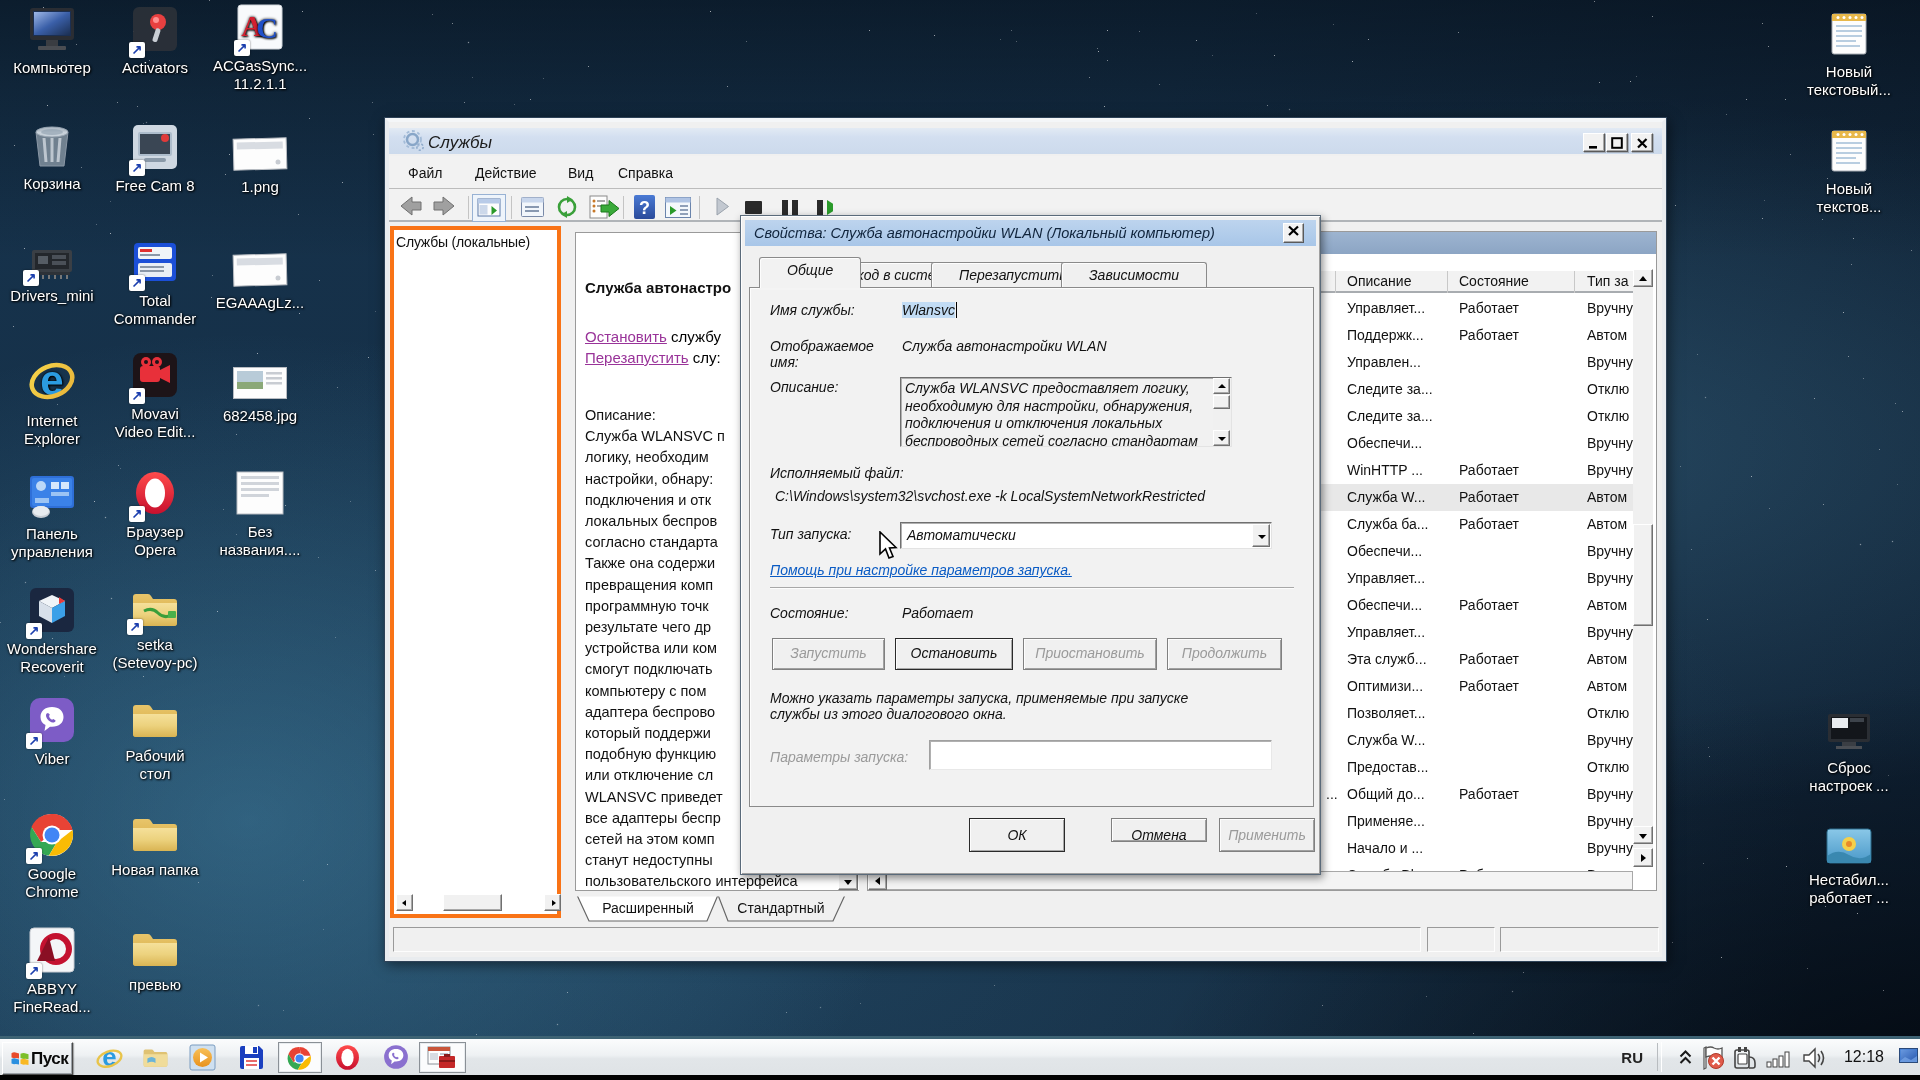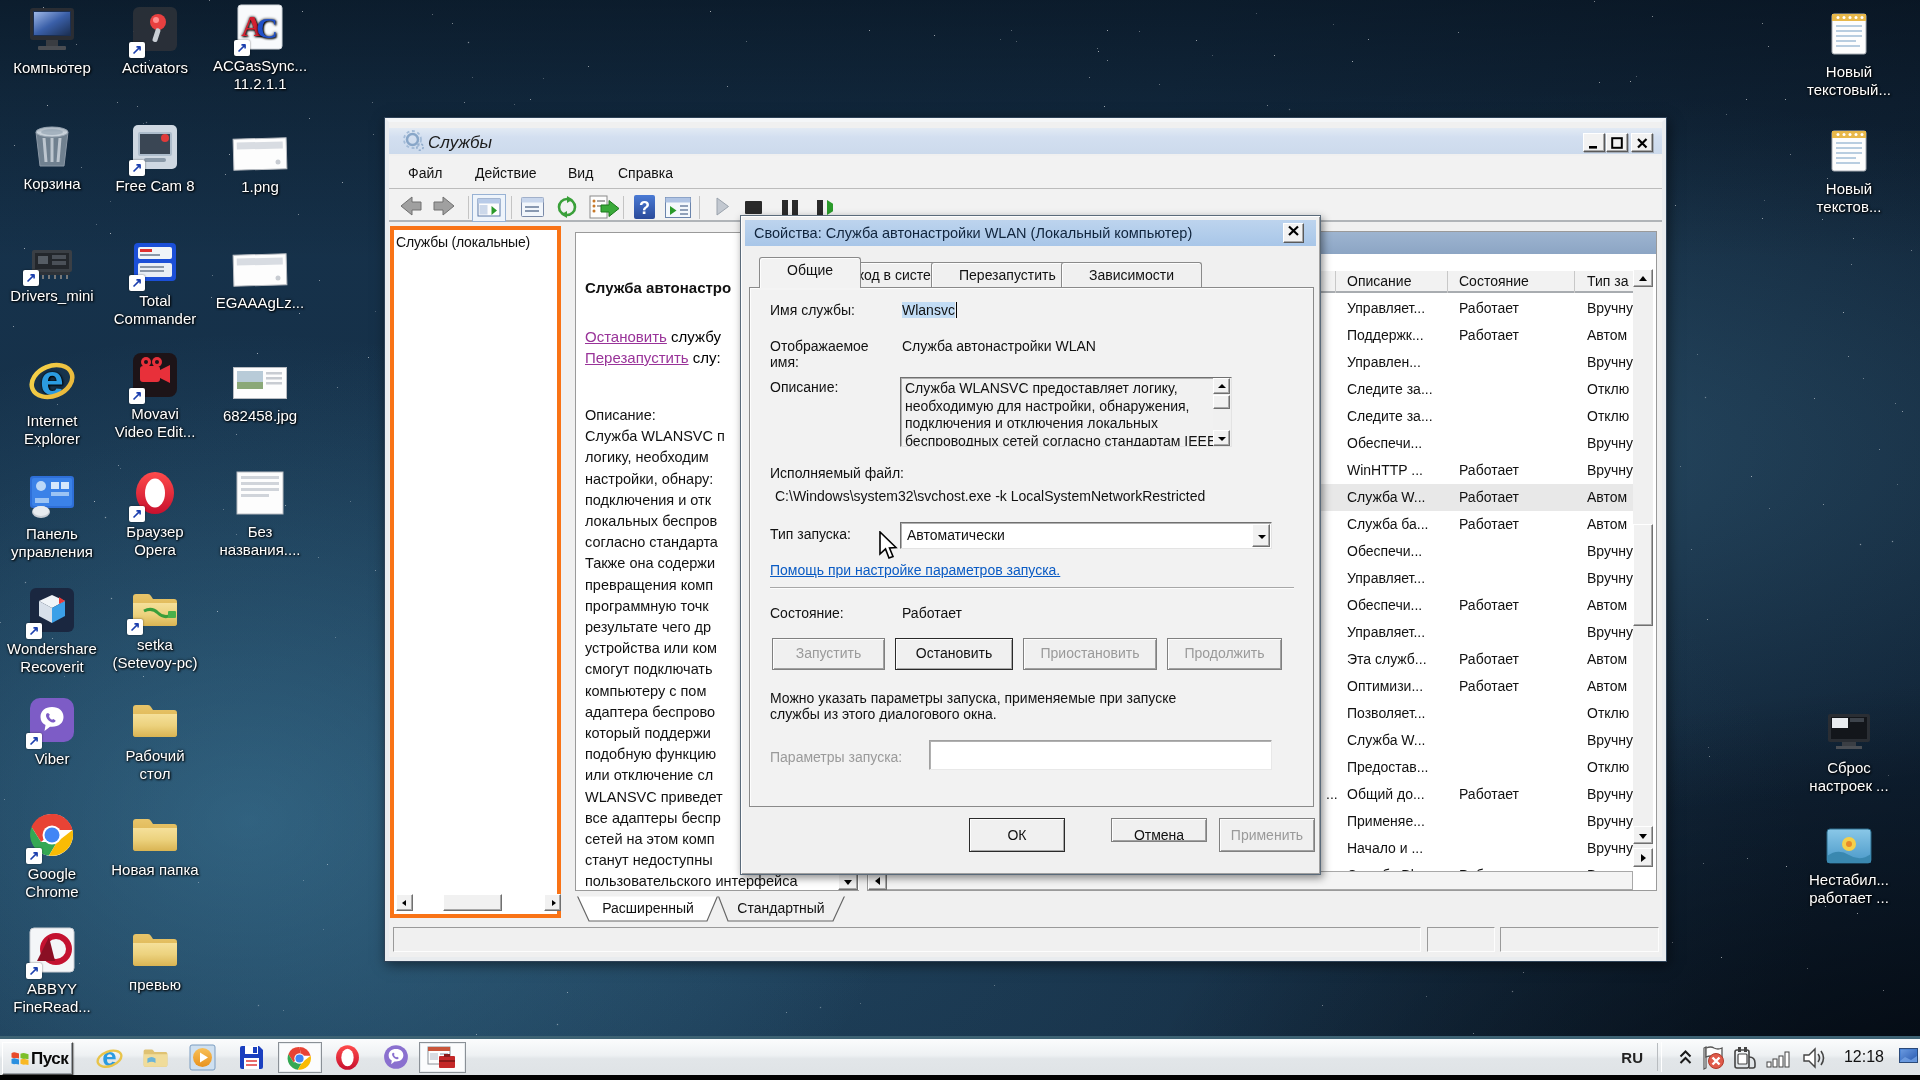--- a/index.html
+++ b/index.html
@@ -1031,21 +1031,21 @@
  <div id="mw-status">
   <span class="stcell" style="left:4px;width:1028px"></span>
   <span class="stcell" style="left:1038px;width:68px"></span>
   <span class="stcell" style="left:1111px;width:159px"></span>
  </div>
 </div>
 
 <style>
 #dlg { position:absolute; left:740px; top:215px; width:581px; height:660px;
   background:#f0f0f0; border:1px solid #5a6a7a;
-  box-shadow:inset 1px 1px 0 #fdfdfd, inset -1px -1px 0 #a0a0a0, 2px 3px 8px rgba(0,0,0,0.45); font-size:14px; color:#111; }
+  box-shadow:inset 1px 1px 0 #fdfdfd, inset -1px -1px 0 #a0a0a0, 2px 3px 8px rgba(0,0,0,0.45); font-size:14px; color:#111;font-style:italic; }
 #dlg-title { position:absolute; left:4px; top:4px; right:4px; height:26px;
   background:linear-gradient(180deg,#bdd4ee 0%, #a8c6e8 100%); }
 #dlg-title .t { position:absolute; left:9px; top:5px; font-size:14.5px; color:#10243c; white-space:nowrap; }
 #dlg-x { position:absolute; right:12px; top:3px; width:21px; height:20px; background:#f2f2f2;
   border:1px solid; border-color:#fff #5a5a5a #5a5a5a #fff; box-shadow:inset -1px -1px 0 #a8a8a8; text-align:center; }
 .tab { position:absolute; height:25px; line-height:25px; padding:0 27px; background:#f0f0f0;
   border:1px solid #8a8a8a; border-bottom:none; border-radius:3px 3px 0 0;
   box-shadow:inset 1px 1px 0 #fdfdfd; top:46px; }
 .tab.sel { top:41px; height:31px; background:#f2f2f2; z-index:3; box-shadow:inset 1px 1px 0 #fdfdfd, 0 2px 0 #f4f4f4; }
 #dlg-page { position:absolute; left:8px; top:71px; width:565px; height:520px; background:#f2f2f2;

